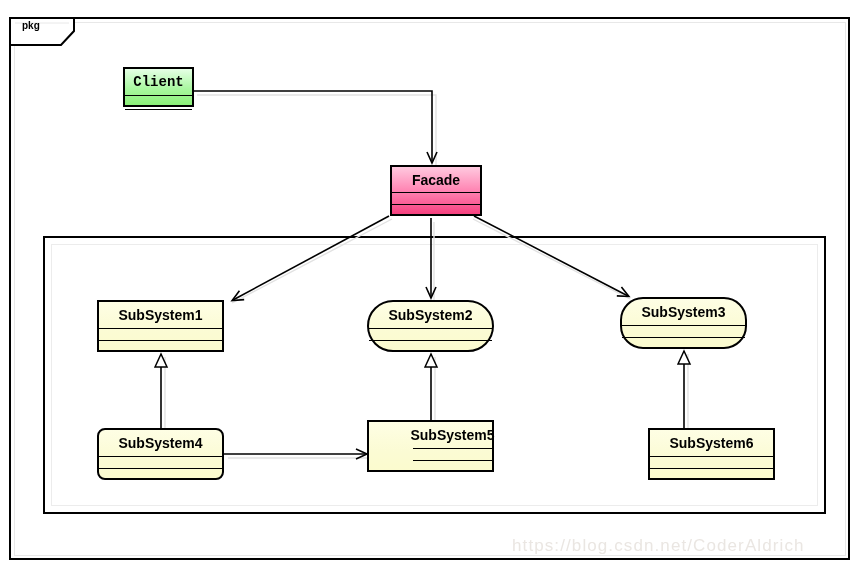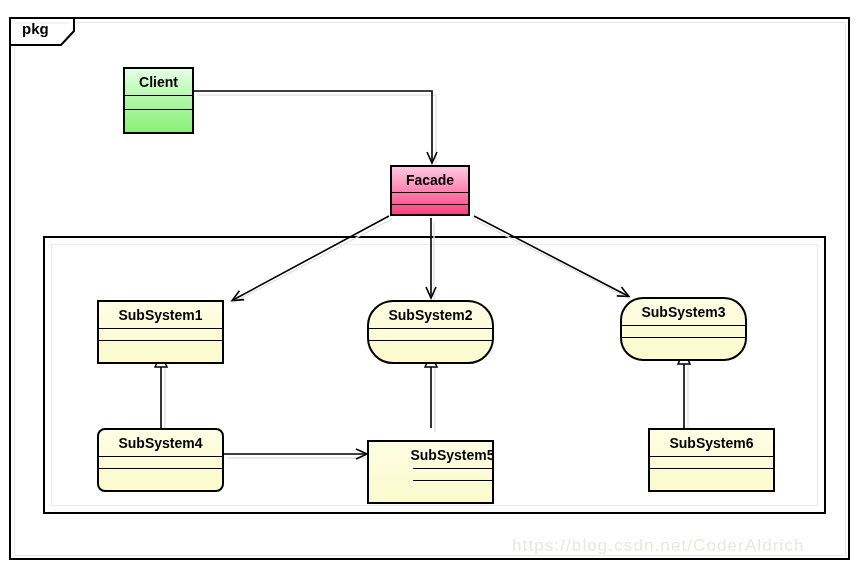--- a/index.html
+++ b/index.html
@@ -47,21 +47,21 @@
     width: 66px;
     height: 29px;
     box-sizing: border-box;
     background: #ffffff;
   }
   #pkg-tab svg { display: block; }
   #pkg-label {
     position: absolute;
     left: 22px;
     top: 20px;
-    font-size: 15px;
+    font-size: 10px;
     font-weight: bold;
     color: #000000;
     letter-spacing: 0px;
   }
 
   
   #subsystem-group {
     position: absolute;
     left: 43px;
     top: 236px;
@@ -123,51 +123,52 @@
     background: #000000;
     width: 100%;
   }
   .uml-compartment { width: 100%; }
 
   
   #class-client {
     left: 123px;
     top: 67px;
     width: 71px;
-    height: 67px;
+    height: 40px;
     background: linear-gradient(to bottom, #e6ffe6 0%, #a9f7a0 55%, #8bf078 100%);
+    font-family: Liberation Mono, monospace;
   }
   #class-client .uml-name { height: 26px; }
   #class-client .uml-compartment { height: 13px; }
 
   
   #class-facade {
     left: 390px;
     top: 165px;
-    width: 80px;
+    width: 92px;
     height: 51px;
     background: linear-gradient(to bottom, #ffc9df 0%, #ff85b3 50%, #f6417f 100%);
   }
   #class-facade .uml-name { height: 25px; }
   #class-facade .uml-compartment { height: 11px; }
 
   
   .subsystem {
     width: 127px;
-    height: 64px;
+    height: 52px;
     background: linear-gradient(to bottom, #fefee4 0%, #fbfbd4 60%, #fbfbce 100%);
   }
   .subsystem .uml-name { height: 26px; }
   .subsystem .uml-compartment { height: 11px; }
 
   #class-subsystem1 { left: 97px; top: 300px; }
   #class-subsystem2 { left: 367px; top: 300px; border-radius: 26px; }
   #class-subsystem3 { left: 620px; top: 297px; border-radius: 23px; }
   #class-subsystem4 { left: 97px; top: 428px; border-radius: 8px; }
-  #class-subsystem5 { left: 367px; top: 440px; padding-left: 44px; }
+  #class-subsystem5 { left: 367px; top: 420px; padding-left: 44px; }
   #class-subsystem6 { left: 620px; top: 428px; margin-left: 28px; }
 
   
   #watermark {
     position: absolute;
     left: 512px;
     top: 536px;
     font-family: Liberation Sans, sans-serif;
     font-size: 17px;
     color: #eae6e2;

